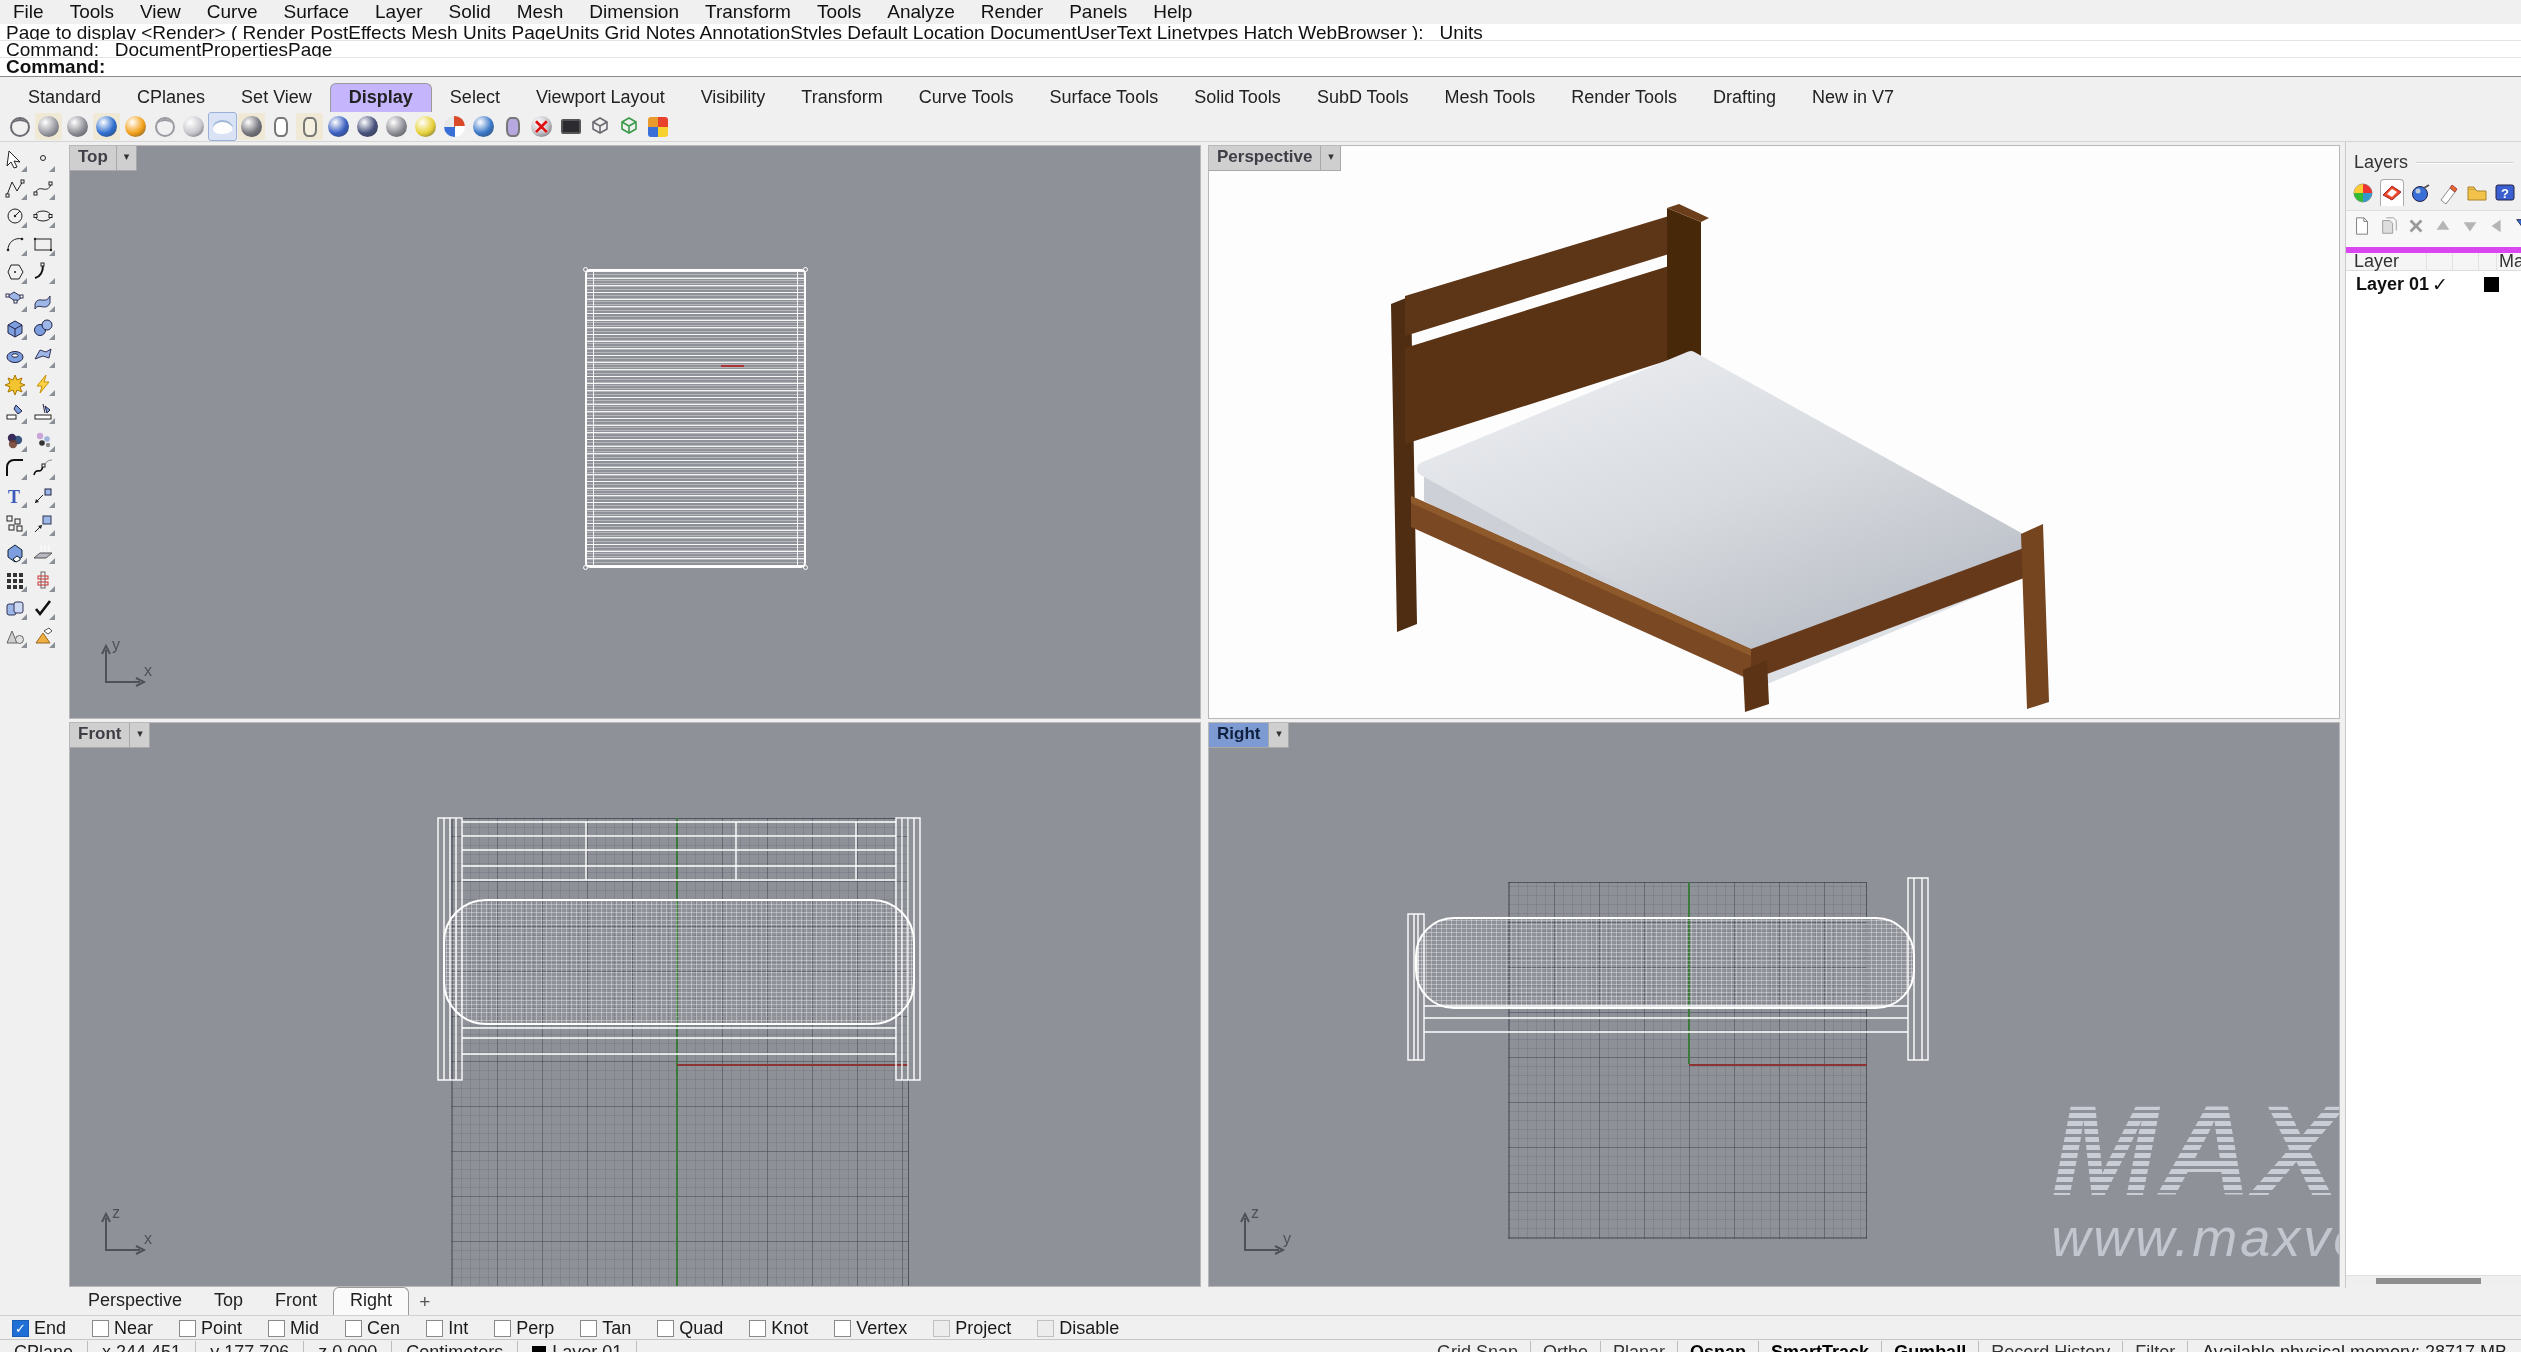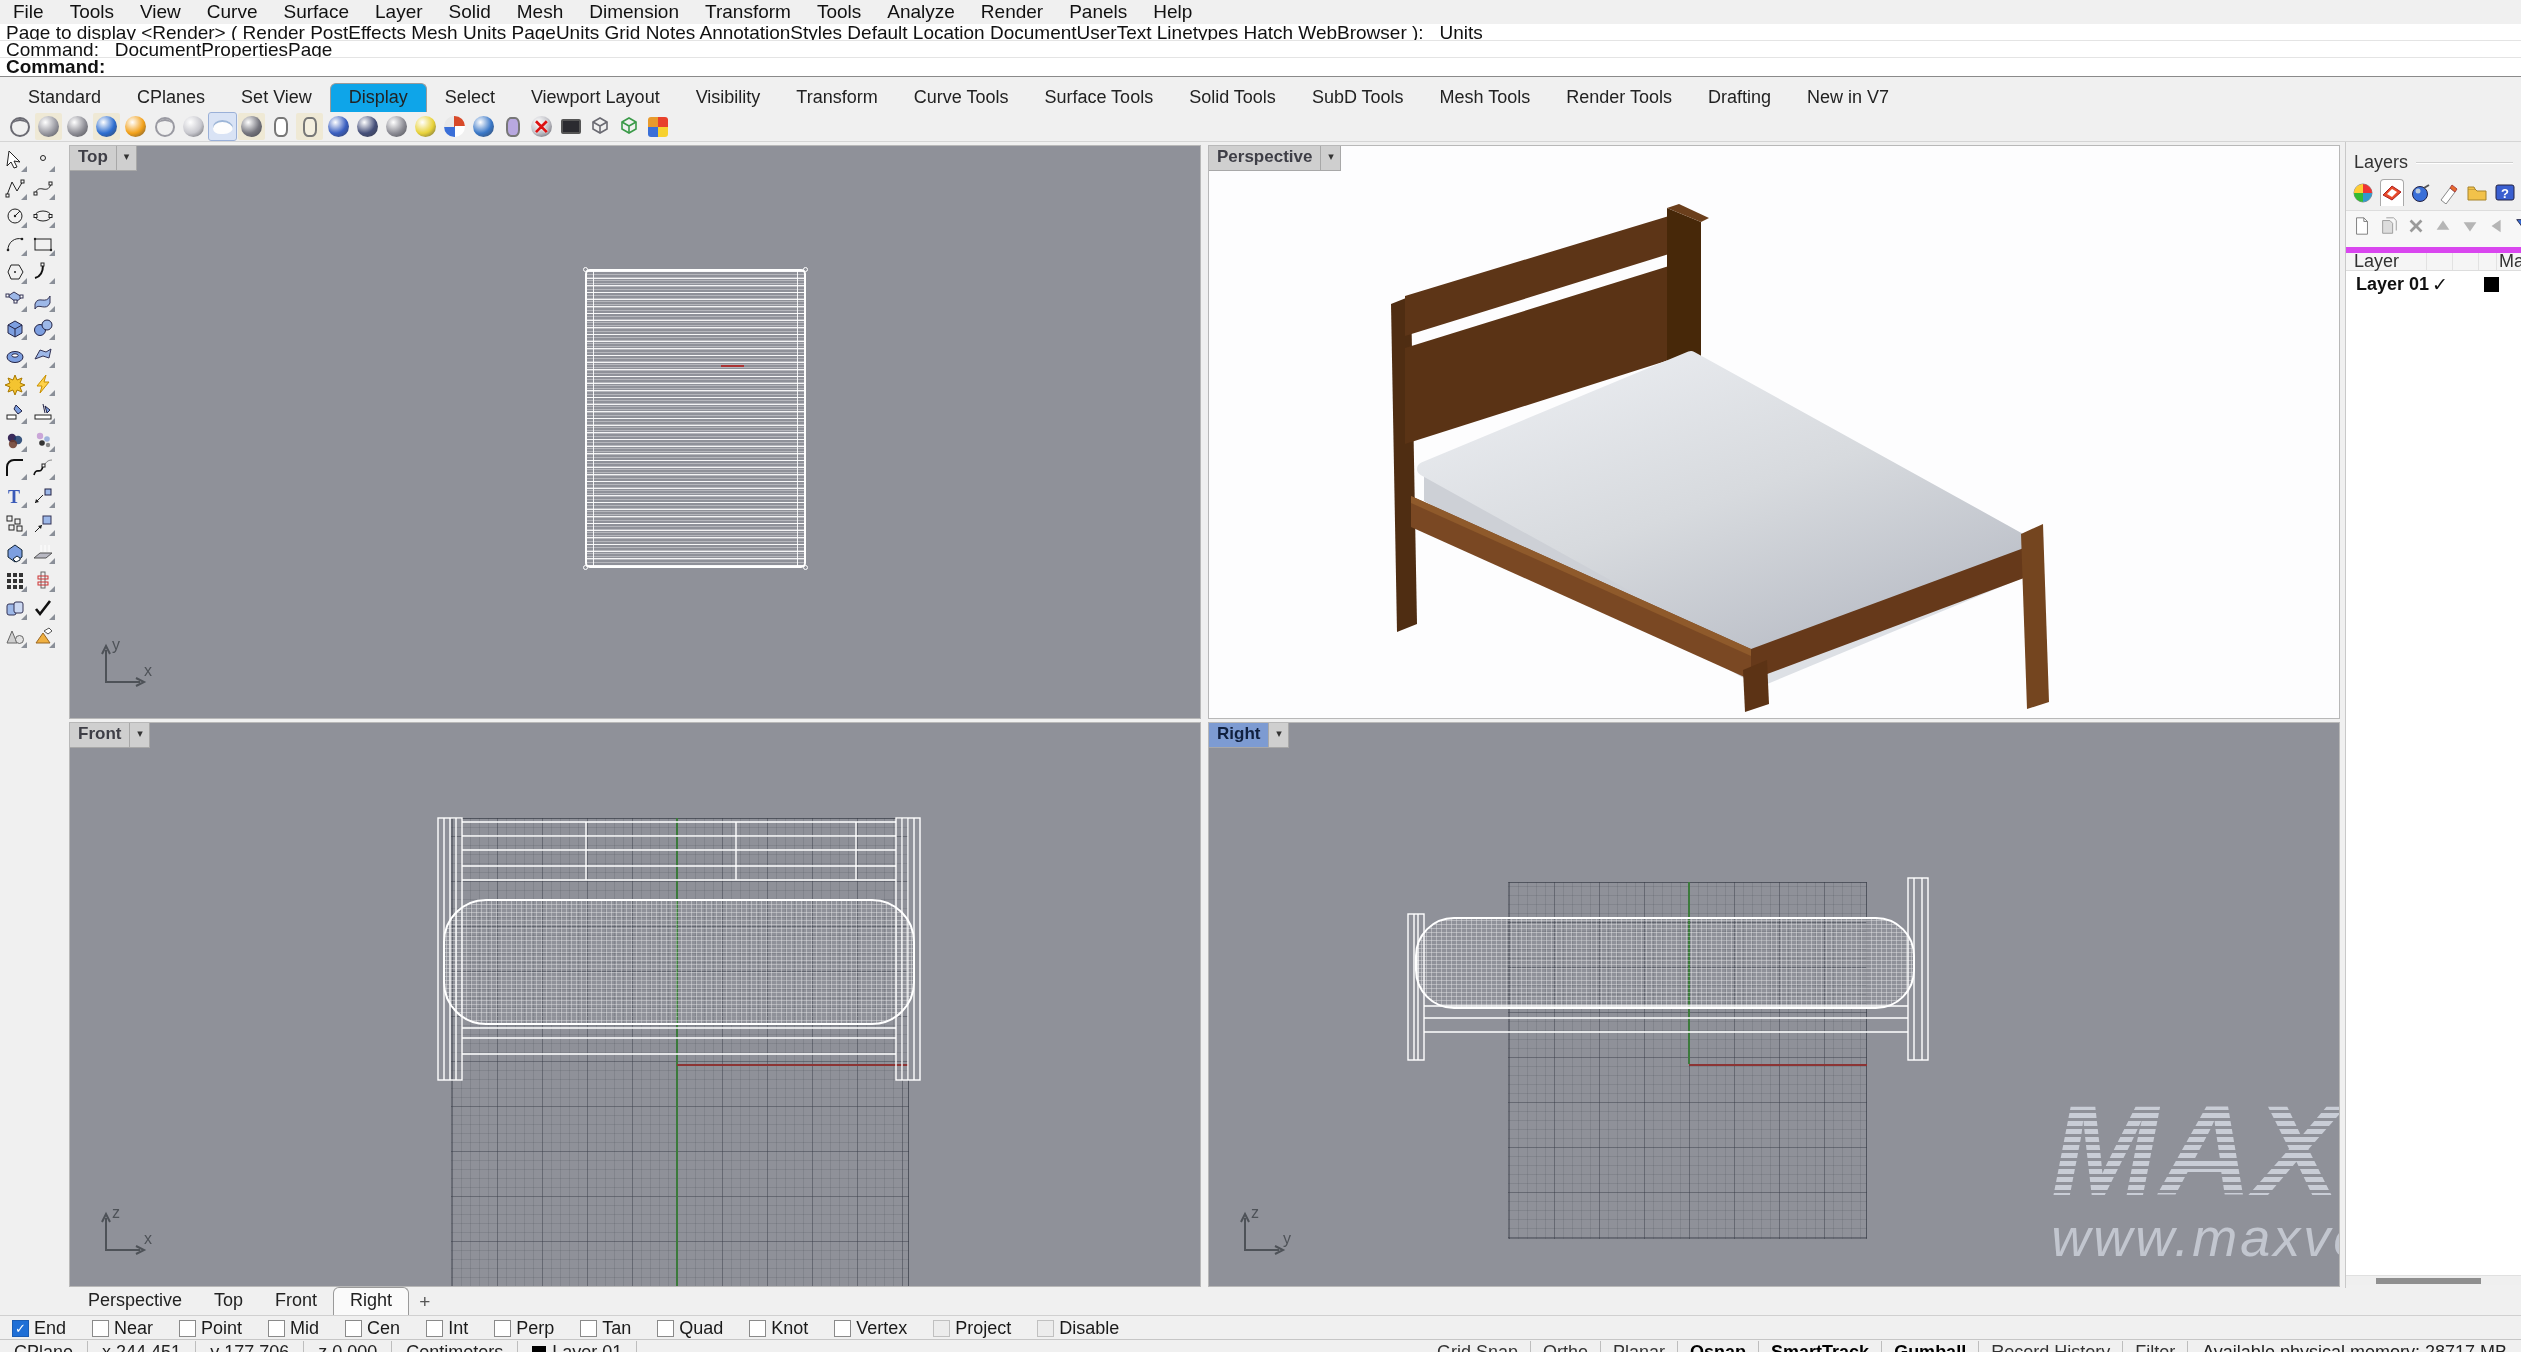--- a/index.html
+++ b/index.html
@@ -15,22 +15,22 @@
   
   .cmdarea { position:absolute; left:0; top:24px; width:2521px; height:53px;
     background:#ffffff; border-bottom:1px solid #8a8a8a; font-size:19px; }
   .cmd-line { height:17px; line-height:17px; padding:0 6px; border-bottom:1px solid #e4e4e4; white-space:nowrap; overflow:hidden; }
   .cmd-prompt { font-weight:bold; border-bottom:none; }
 
   
   .tabbar { position:absolute; left:0; top:84px; width:2521px; height:28px;
     display:flex; align-items:flex-end; font-size:18px; color:#222; padding-left:10px; }
   .ttab { padding:3px 18px 4px 18px; position:relative; cursor:default; }
-  .ttab.active { background:#0ea5e9; border:1px solid #9a9a9a; border-bottom:none;
-    border-radius:6px 6px 0 0; font-weight:normal; }
+  .ttab.active { background:#c4b5fd; border:1px solid #9a9a9a; border-bottom:none;
+    border-radius:6px 6px 0 0; font-weight:bold; }
 
   
   .iconrow { position:absolute; left:0; top:112px; width:2521px; height:30px;
     display:flex; align-items:center; gap:2px; padding-left:6px; background:#f0f0f0;
     border-bottom:1px solid #d5d5d5; }
   .dicon { width:27px; height:27px; display:flex; align-items:center; justify-content:center;
     position:relative; border-radius:2px; }
   .dicon.tile-tan { background:#efe9d5; }
   .dicon.tile-sel { background:#d9e3f5; outline:1px solid #9ab0d8; }
   .ball { width:21px; height:21px; border-radius:50%; }

